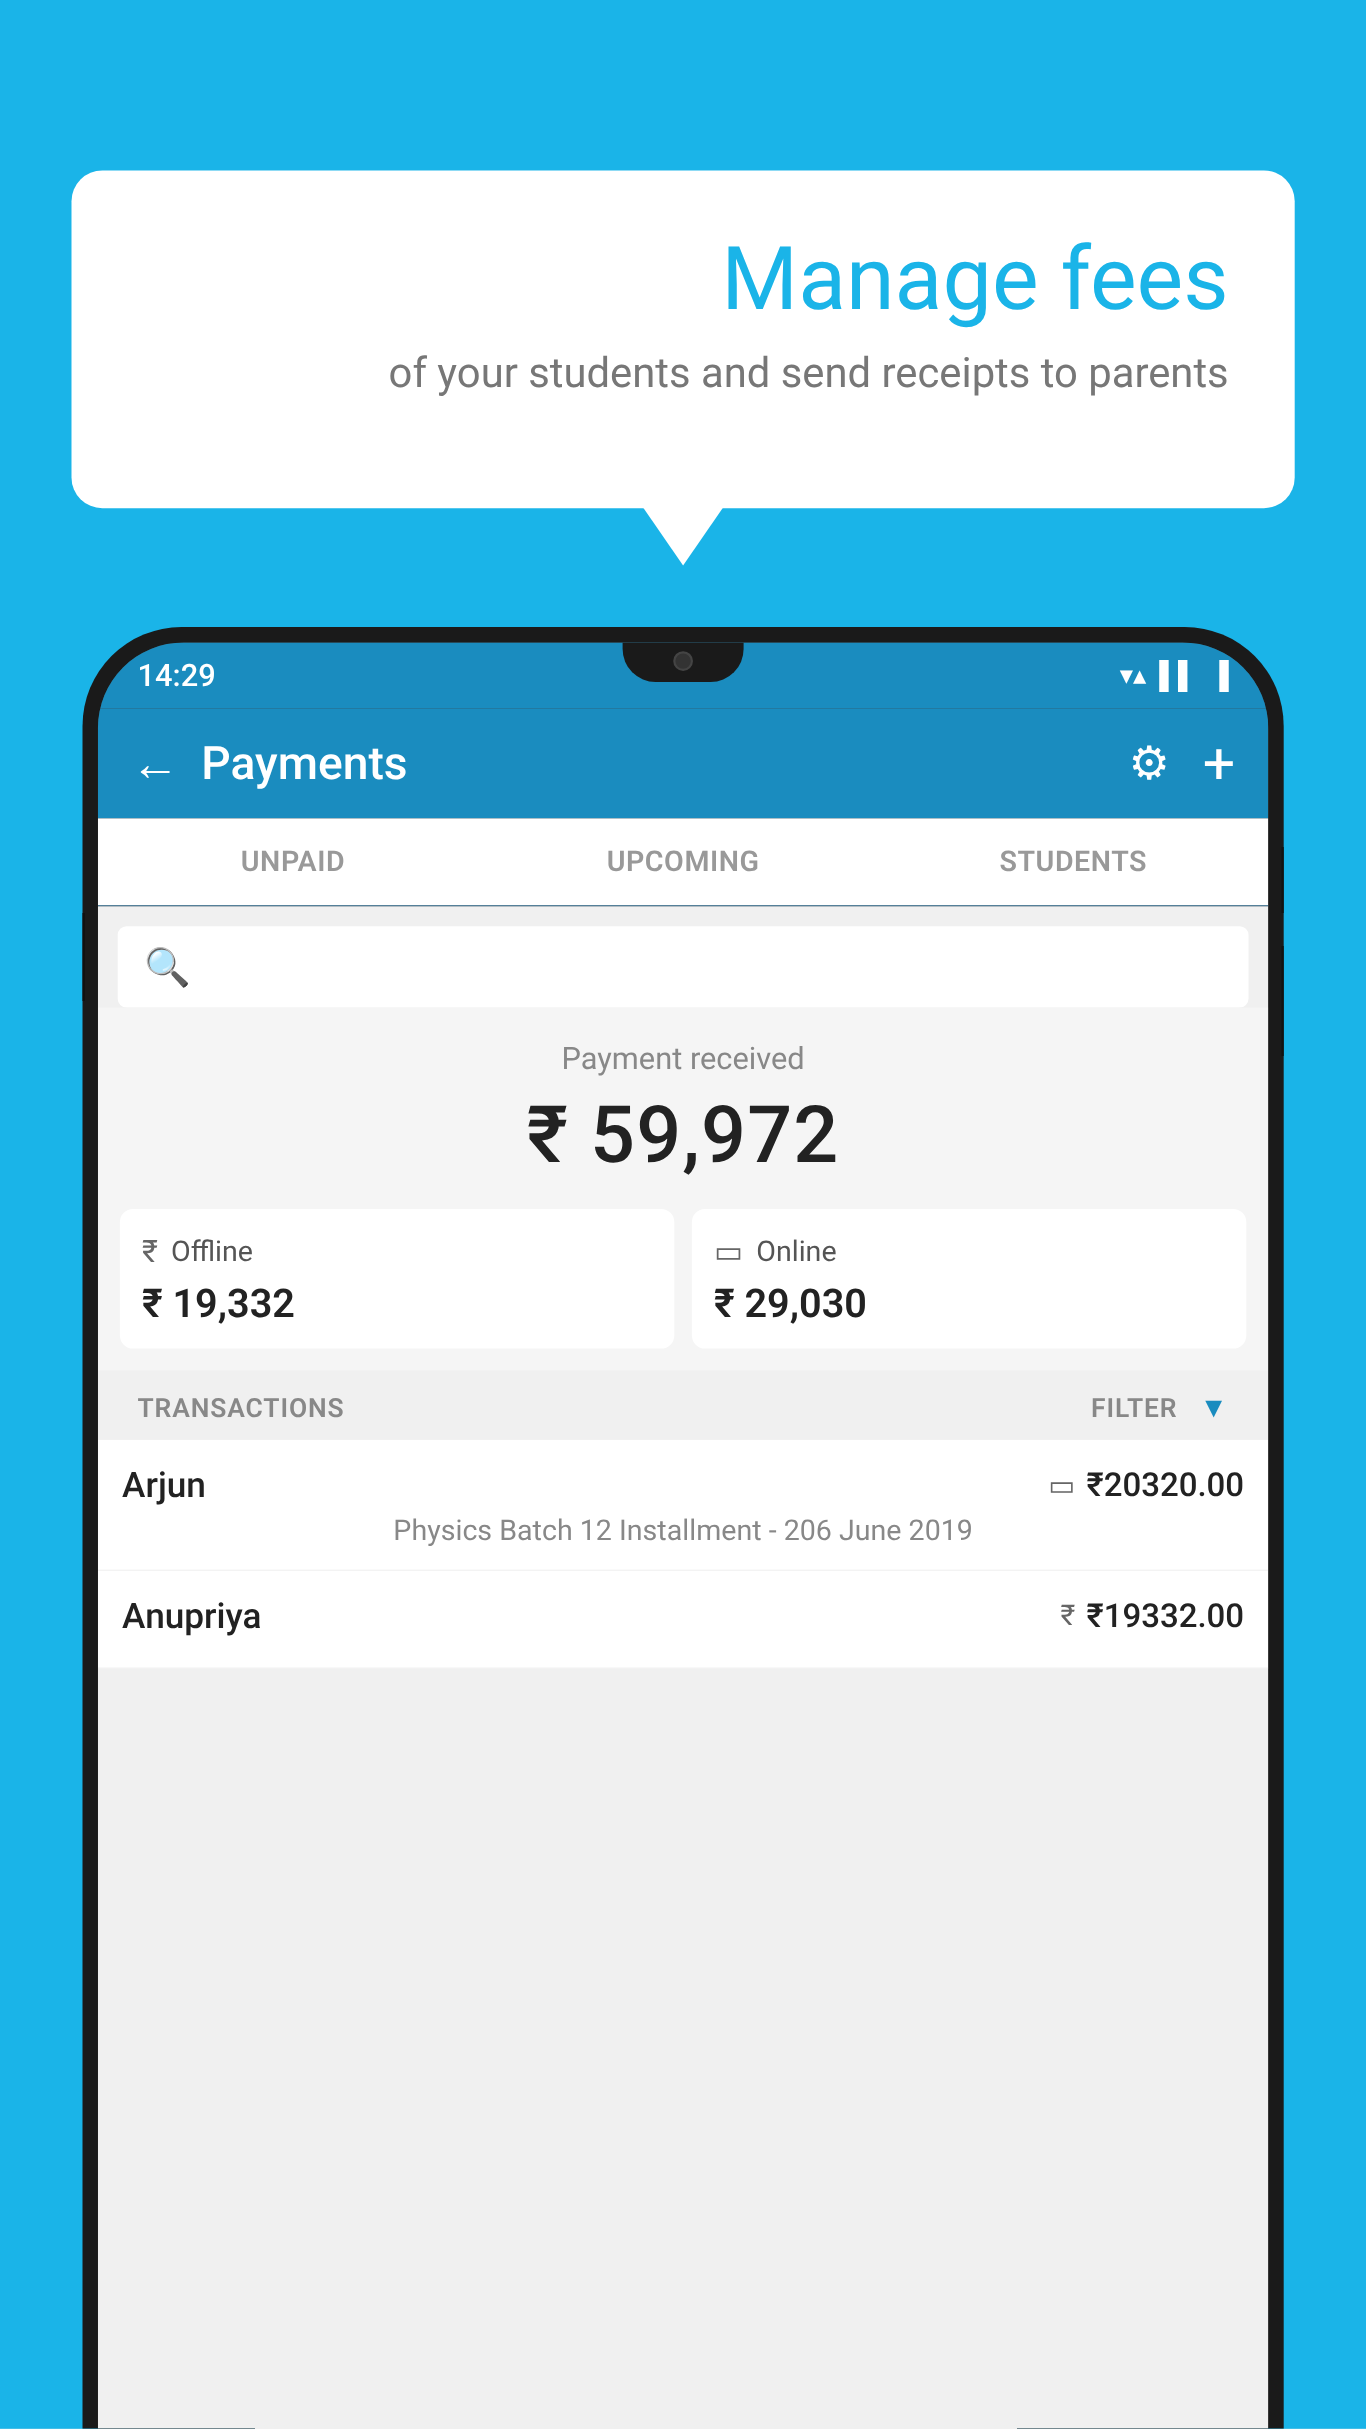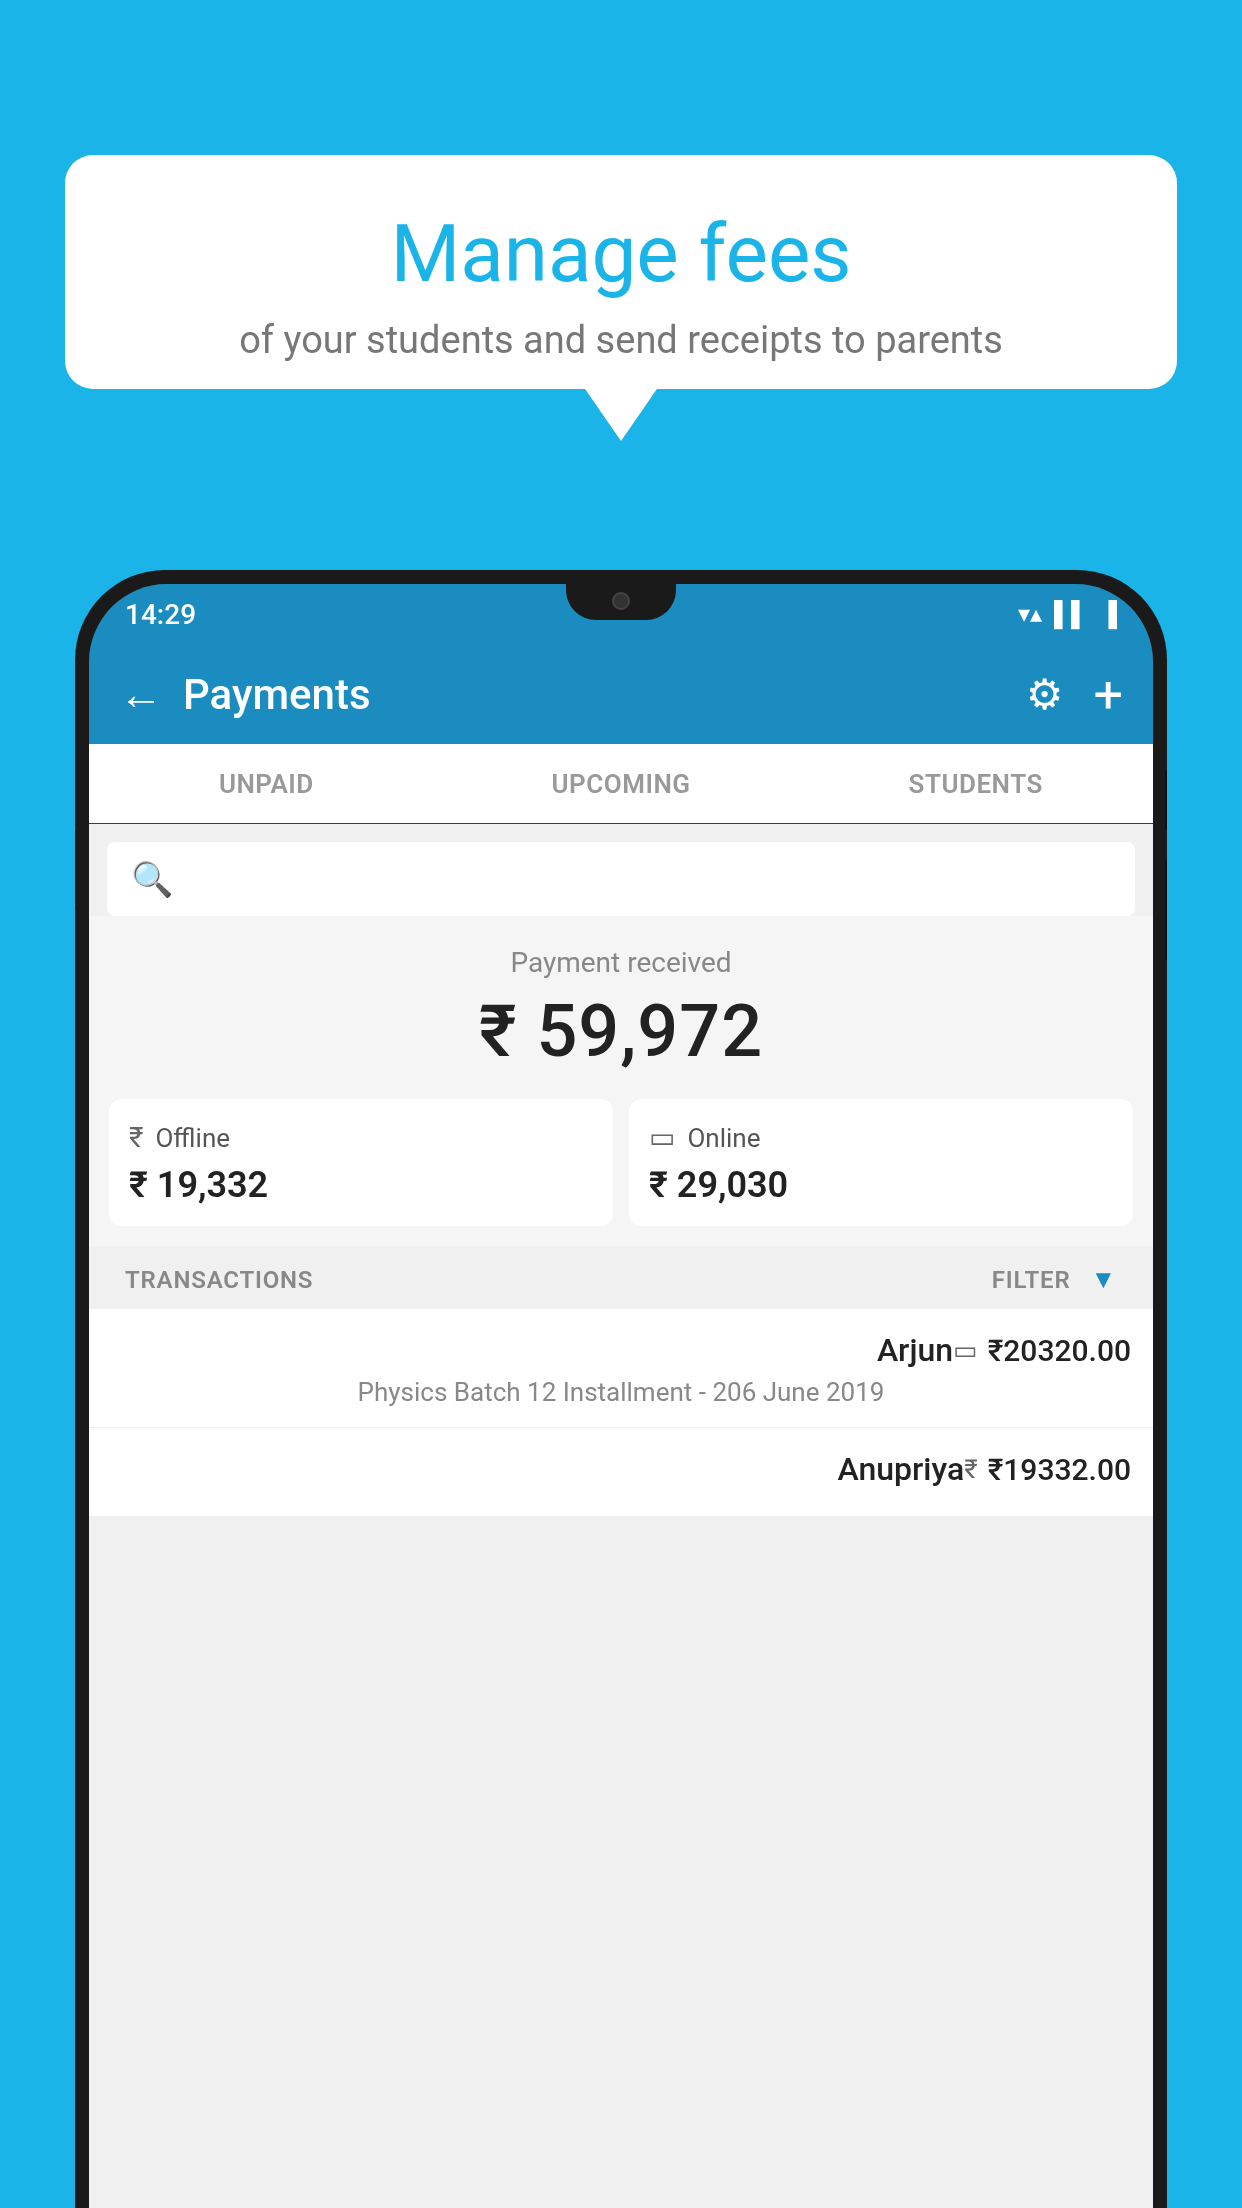--- a/index.html
+++ b/index.html
@@ -13,22 +13,22 @@
     }
 
     
     .speech-bubble {
       position: absolute;
       top: 155px;
       left: 65px;
       right: 65px;
       background: white;
       border-radius: 28px;
-      padding: 55px 60px 27px;
-      text-align: center;
+      padding: 55px 60px 100px;
+      text-align: right;
     }
     .speech-bubble::after {
       content: '';
       position: absolute;
       bottom: -52px;
       left: 50%;
       transform: translateX(-50%);
       width: 0;
       height: 0;
       border-left: 38px solid transparent;
@@ -302,21 +302,21 @@
     }
 
     
     .transaction-row {
       background: white;
       padding: 22px 22px 20px;
       border-bottom: 1px solid #eee;
     }
     .txn-top {
       display: flex;
-      justify-content: flex-end;
+      justify-content: space-between;
       align-items: center;
       margin-bottom: 8px;
     }
     .txn-name {
       font-size: 32px;
       font-weight: 500;
       color: #222;
     }
     .txn-amount-wrap {
       display: flex;

